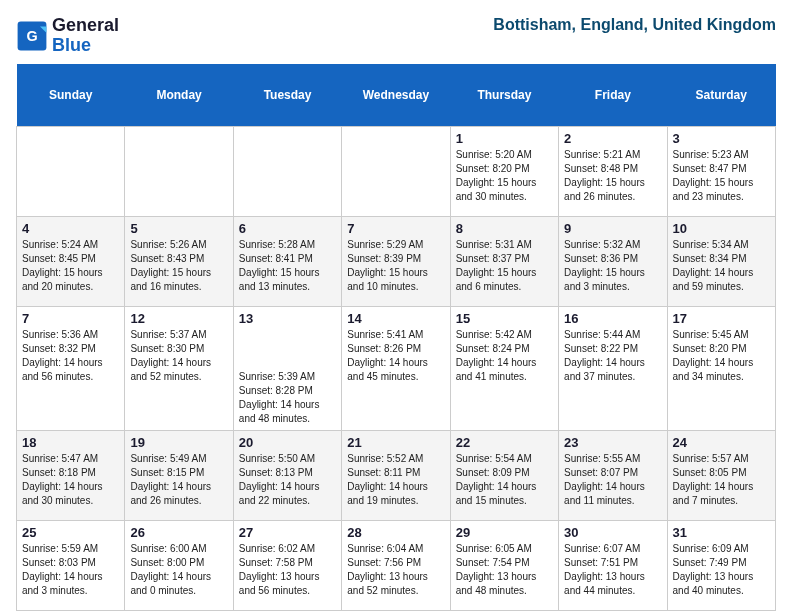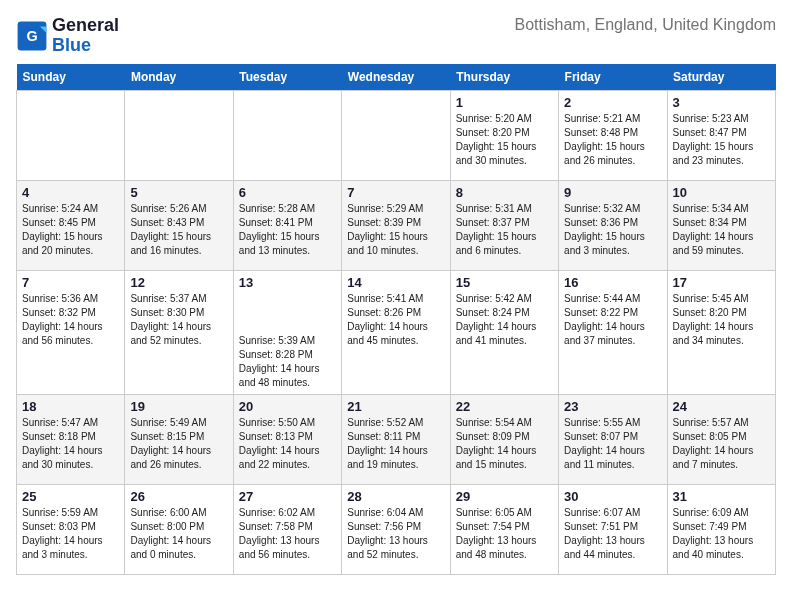--- a/index.html
+++ b/index.html
@@ -35,33 +35,33 @@
       text-align: right;
     }
     .month-title {
       font-size: 38px;
       font-weight: bold;
       color: #1a1a2e;
       line-height: 1.1;
     }
     .location {
       font-size: 16px;
-      color: #737373;
-      font-weight: normal;
+      color: #0c4a6e;
+      font-weight: bold;
     }
     table {
       width: 100%;
       border-collapse: collapse;
       font-size: 11px;
     }
     th {
       background-color: #1565c0;
       color: #fff;
-      text-align: left;
-      padding: 6px 6px;
+      text-align: center;
+      padding: 24px 6px;
       font-size: 12px;
       font-weight: bold;
     }
     td {
       border: 1px solid #ccc;
       vertical-align: top;
       padding: 4px 5px;
       min-height: 80px;
       width: 108px;
     }

